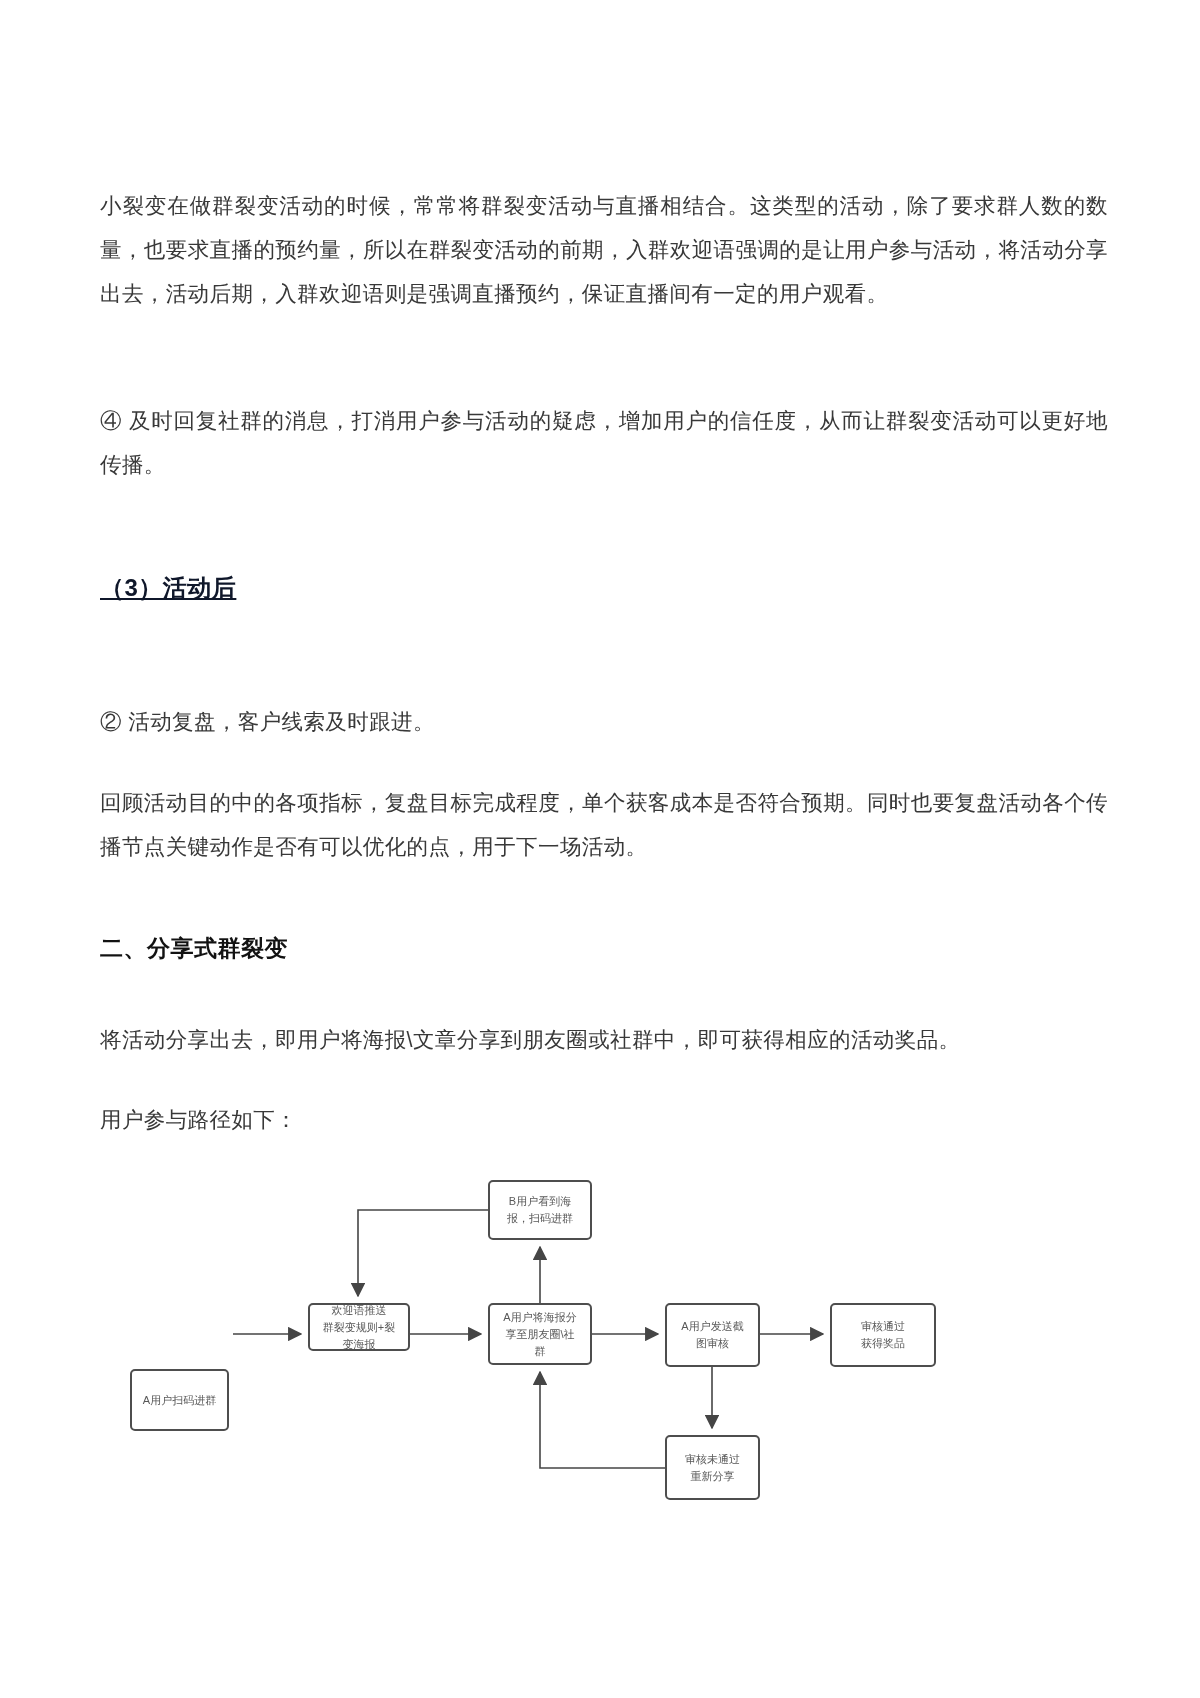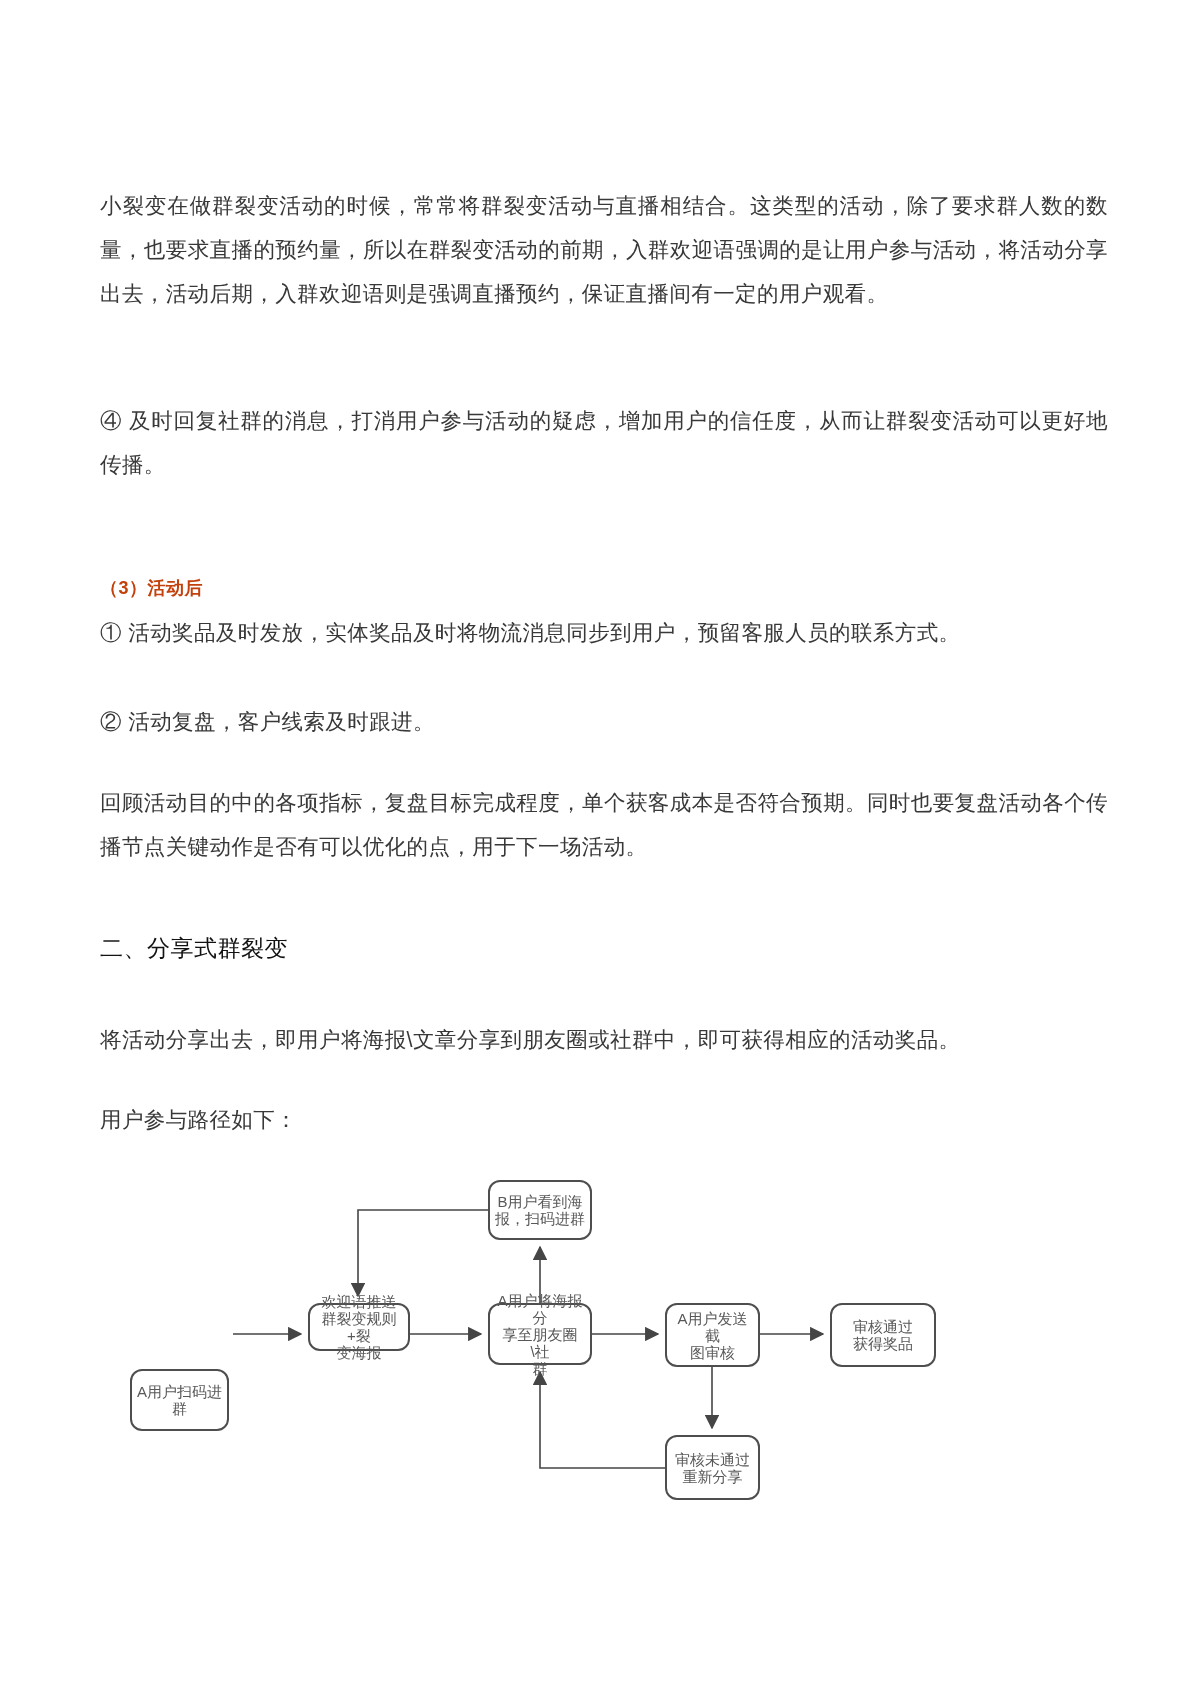--- a/index.html
+++ b/index.html
@@ -19,71 +19,71 @@
     font-size: 21.5px;
     line-height: 44px;
     color: #383838;
     text-align: justify;
     letter-spacing: 0.4px;
   }
   .heading-3 {
     position: absolute;
     left: 100px;
     margin: 0;
-    font-size: 18px;
+    font-size: 24px;
     line-height: 28px;
     font-weight: bold;
-    color: #c2410c;
+    color: #0f172a;
     letter-spacing: 0.5px;
+    text-decoration: underline;
   }
   .heading-2 {
     position: absolute;
     left: 100px;
     margin: 0;
     font-size: 23px;
     line-height: 30px;
-    font-weight: normal;
+    font-weight: bold;
     color: #121212;
     letter-spacing: 0.5px;
   }
   .flow-svg {
     position: absolute;
     left: 0; top: 0;
     width: 1200px; height: 1698px;
     pointer-events: none;
   }
   .flow-node {
     position: absolute;
     box-sizing: border-box;
     border: 2px solid #4e4e4e;
-    border-radius: 12px;
+    border-radius: 5px;
     background: #ffffff;
     color: #585858;
-    font-size: 15px;
+    font-size: 11px;
     line-height: 17px;
     display: flex;
     align-items: center;
     justify-content: center;
     text-align: center;
     white-space: pre-line;
     padding: 2px 4px;
   }
 </style>
 </head>
 <body>
 
 <div class="page">
 
   <p class="body-text" style="top:184px">小裂变在做群裂变活动的时候，常常将群裂变活动与直播相结合。这类型的活动，除了要求群人数的数量，也要求直播的预约量，所以在群裂变活动的前期，入群欢迎语强调的是让用户参与活动，将活动分享出去，活动后期，入群欢迎语则是强调直播预约，保证直播间有一定的用户观看。</p>
 
   <p class="body-text" style="top:399px">④ 及时回复社群的消息，打消用户参与活动的疑虑，增加用户的信任度，从而让群裂变活动可以更好地传播。</p>
 
   <h3 class="heading-3" style="top:574px">（3）活动后</h3>
 
-  <p class="body-text" style="top:611px">① 活动奖品及时发放，实体奖品及时将物流消息同步到用户，预留客服人员的联系方式。</p>
 
   <p class="body-text" style="top:700px">② 活动复盘，客户线索及时跟进。</p>
 
   <p class="body-text" style="top:781px">回顾活动目的中的各项指标，复盘目标完成程度，单个获客成本是否符合预期。同时也要复盘活动各个传播节点关键动作是否有可以优化的点，用于下一场活动。</p>
 
   <h2 class="heading-2" style="top:933px">二、分享式群裂变</h2>
 
   <p class="body-text" style="top:1018px">将活动分享出去，即用户将海报\文章分享到朋友圈或社群中，即可获得相应的活动奖品。</p>
 
   <p class="body-text" style="top:1098px">用户参与路径如下：</p>

